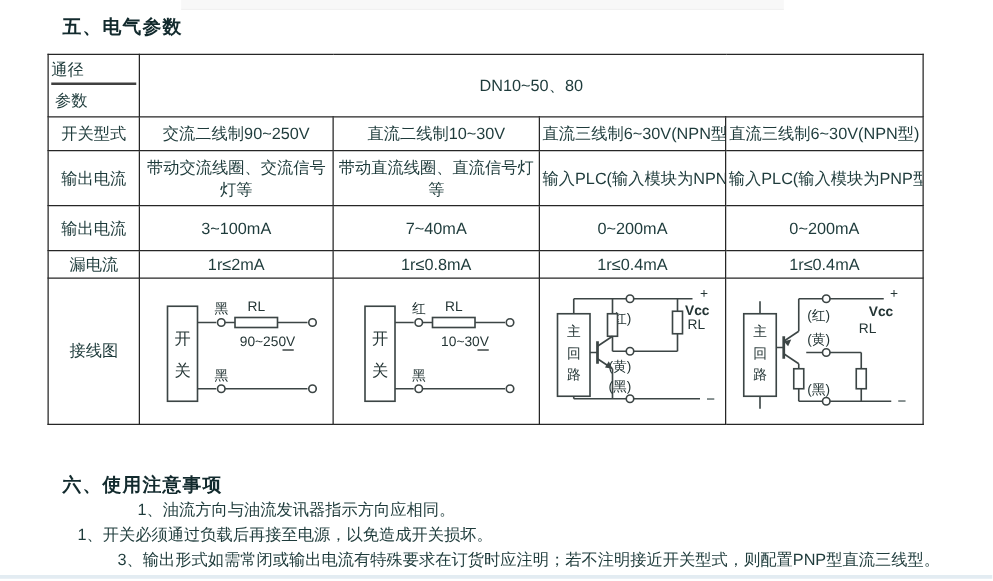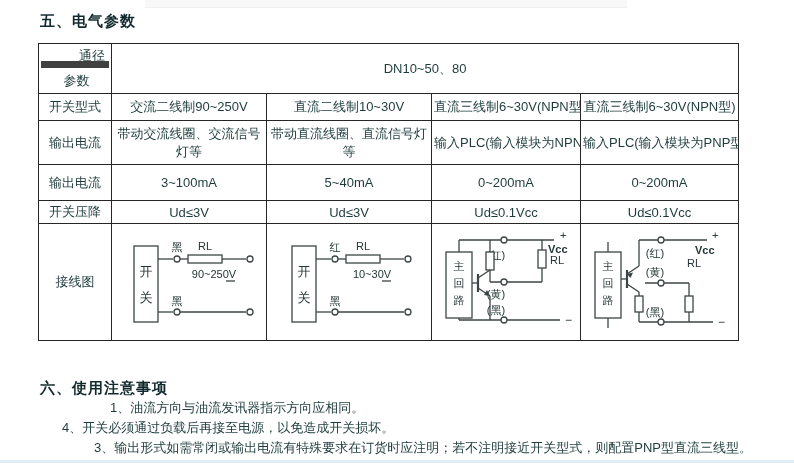--- a/index.html
+++ b/index.html
@@ -3,36 +3,36 @@
 <meta charset="utf-8">
 <style>
   html,body{margin:0;padding:0;}
   body{
     width:794px;height:465px;position:relative;background:#ffffff;
     font-family:"Liberation Sans","DejaVu Sans",sans-serif;
     color:#1e3b3b;overflow:hidden;
   }
   .top-strip{position:absolute;left:145px;top:0;width:482px;height:7px;background:#f8f8f8;border-bottom:1px solid #f1f1f1;}
   .bottom-strip{position:absolute;left:0;top:460px;width:794px;height:3px;background:#e3ecf2;}
-  .sec-title{position:absolute;left:40px;font-size:15px;font-weight:bold;color:#122a2d;letter-spacing:1px;}
+  .sec-title{position:absolute;left:50px;font-size:15px;font-weight:bold;color:#122a2d;letter-spacing:1px;}
   #sec5-title{top:12px;}
   #sec6-title{top:379px;}
   .note{position:absolute;left:62px;font-size:13px;color:#1e3b3b;width:720px;white-space:nowrap;}
   #note-1{top:399px;margin-left:48px;} #note-2{top:419px;} #note-3{top:439px;margin-left:32px;}
 
   table.params{
     position:absolute;left:38px;top:43px;border-collapse:collapse;table-layout:fixed;width:700px;
   }
   table.params td{
     border:1px solid #262626;font-size:13px;text-align:center;vertical-align:middle;
     padding:0 2px;color:#1e3b3b;overflow:hidden;
   }
   td.corner{border:2px solid #000;padding:0;}
-  .corner-top{height:24px;border-bottom:7px solid #404040;text-align:right;padding:3px 4px 0 0;box-sizing:border-box;}
-  .corner-bottom{height:25px;text-align:center;padding:4px 0 0 3px;box-sizing:border-box;}
+  .corner-top{height:24px;border-bottom:2px solid #404040;text-align:left;padding:3px 4px 0 0;box-sizing:border-box;}
+  .corner-bottom{height:25px;text-align:left;padding:4px 0 0 3px;box-sizing:border-box;}
   .rowlabel{font-size:13px;margin-top:48px;}
   .small{font-size:11.5px;white-space:nowrap;padding:0 1px;}
   .app{font-size:12.5px;line-height:1.35;margin-left:24px;}
   tr.h-header{height:50px;}
   tr.h-type{height:27px;}
   tr.h-app{height:44px;}
   tr.h-out{height:22px;}
   tr.h-cur{height:36px;}
   tr.h-leak{height:22px;}
   tr.h-drop{height:23px;}
@@ -77,30 +77,30 @@
   <tr class="h-app">
     <td class="rowlabel">输出电流</td>
     <td class="app">带动交流线圈、交流信号灯等</td>
     <td class="app">带动直流线圈、直流信号灯等</td>
     <td class="small">输入PLC(输入模块为NPN型)</td>
     <td class="small">输入PLC(输入模块为PNP型)</td>
   </tr>
   <tr class="h-cur">
     <td class="rowlabel">输出电流</td>
     <td>3~100mA</td>
-    <td>5~40mA</td>
+    <td>7~40mA</td>
     <td>0~200mA</td>
     <td>0~200mA</td>
   </tr>
-  <tr class="h-drop">
-    <td class="rowlabel">开关压降</td>
-    <td>Ud≤3V</td>
-    <td>Ud≤3V</td>
-    <td>Ud≤0.1Vcc</td>
-    <td>Ud≤0.1Vcc</td>
+  <tr class="h-leak">
+    <td class="rowlabel">漏电流</td>
+    <td>1r≤2mA</td>
+    <td>1r≤0.8mA</td>
+    <td>1r≤0.4mA</td>
+    <td>1r≤0.4mA</td>
   </tr>
   <tr class="h-wiring">
     <td class="rowlabel">接线图</td>
 
     <td class="diagcell">
       <svg class="diag" width="155" height="112" viewBox="0 0 155 112">
         <rect class="comp" x="20" y="20" width="24" height="76"></rect>
         <text x="32" y="50" font-size="13" text-anchor="middle">开</text>
         <text x="32" y="76" font-size="13" text-anchor="middle">关</text>
         <line class="wire" x1="44" y1="33" x2="59" y2="33"></line>
@@ -214,16 +214,16 @@
         <text x="72" y="90" font-size="11" text-anchor="middle">(黑)</text>
         <text x="135" y="100" font-size="12">−</text>
       </svg>
     </td>
   </tr>
 </tbody>
   </table>
 
 <div id="sec6-title" class="sec-title">六、使用注意事项</div>
 <div id="note-1" class="note">1、油流方向与油流发讯器指示方向应相同。</div>
-<div id="note-2" class="note">4、开关必须通过负载后再接至电源，以免造成开关损坏。</div>
+<div id="note-2" class="note">1、开关必须通过负载后再接至电源，以免造成开关损坏。</div>
 <div id="note-3" class="note">3、输出形式如需常闭或输出电流有特殊要求在订货时应注明；若不注明接近开关型式，则配置PNP型直流三线型。</div>
 
 <div class="bottom-strip"></div>
 
 </body></html>

